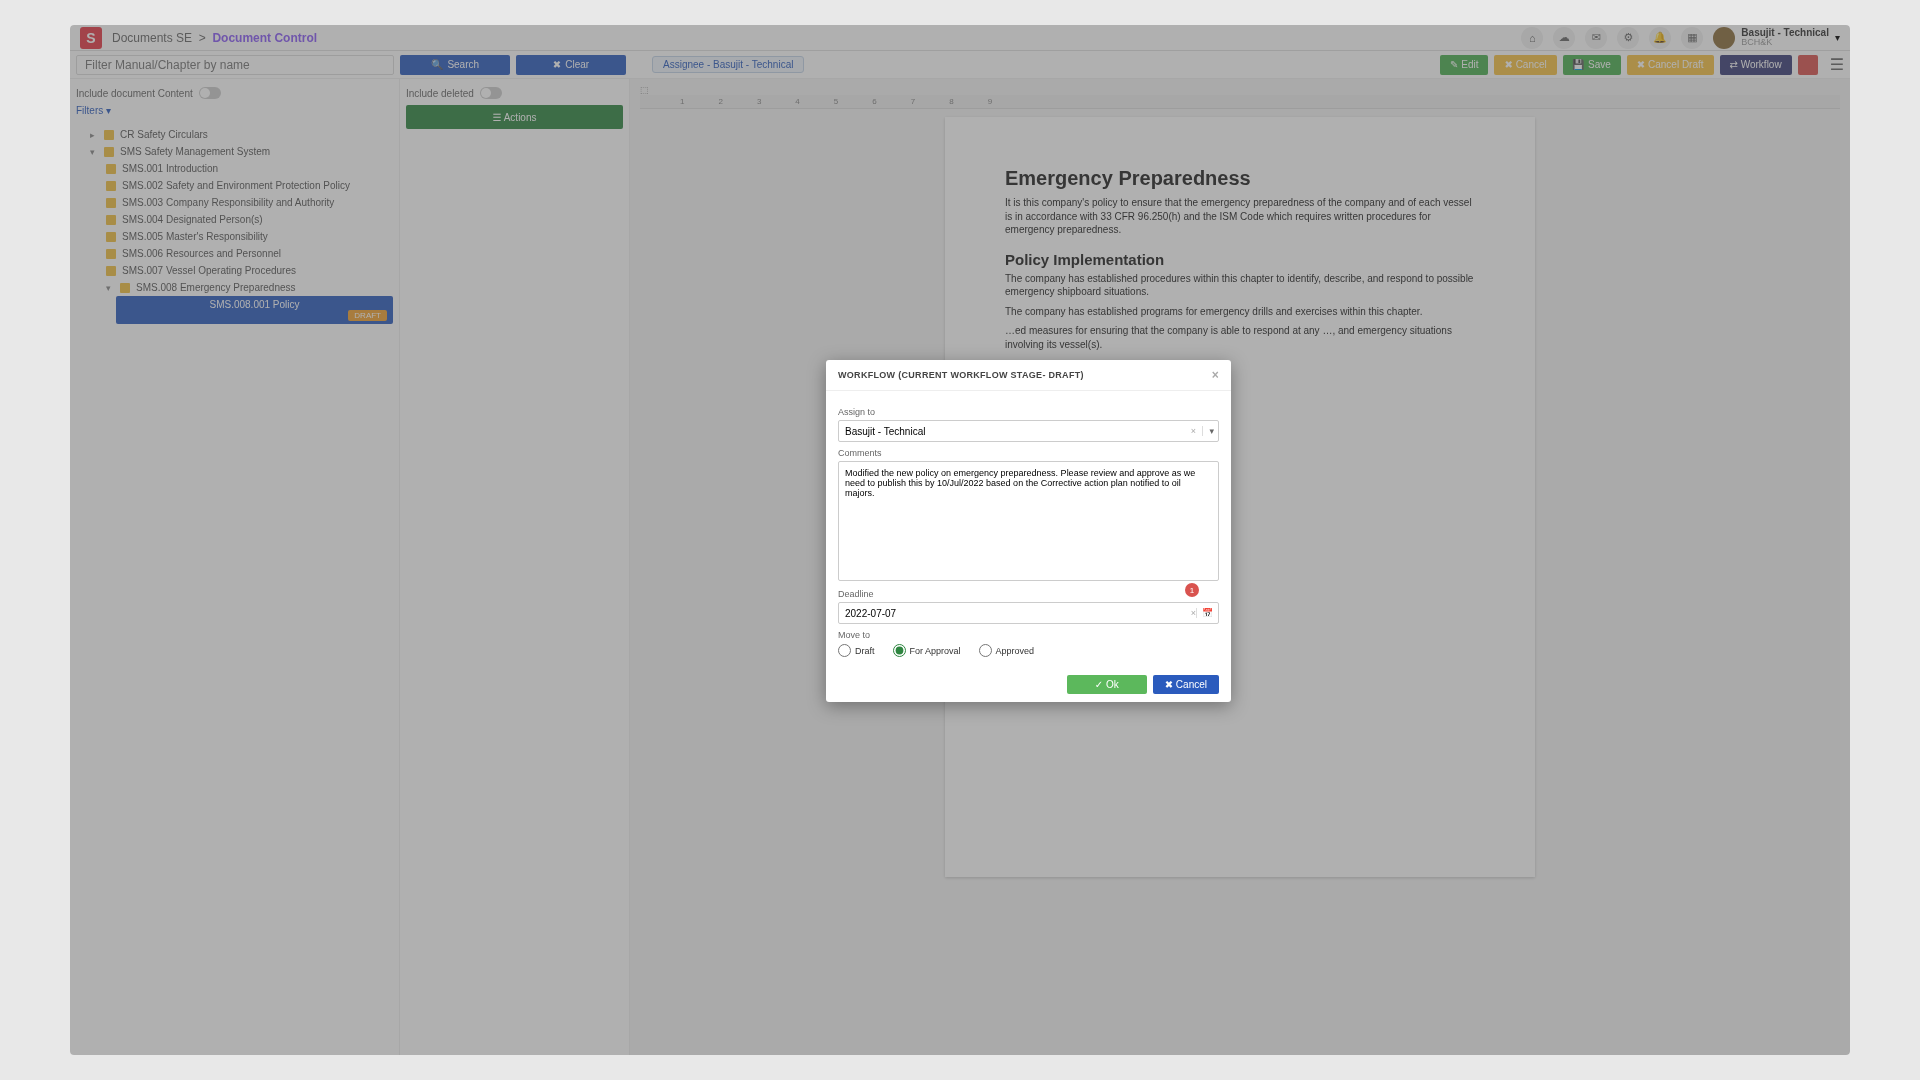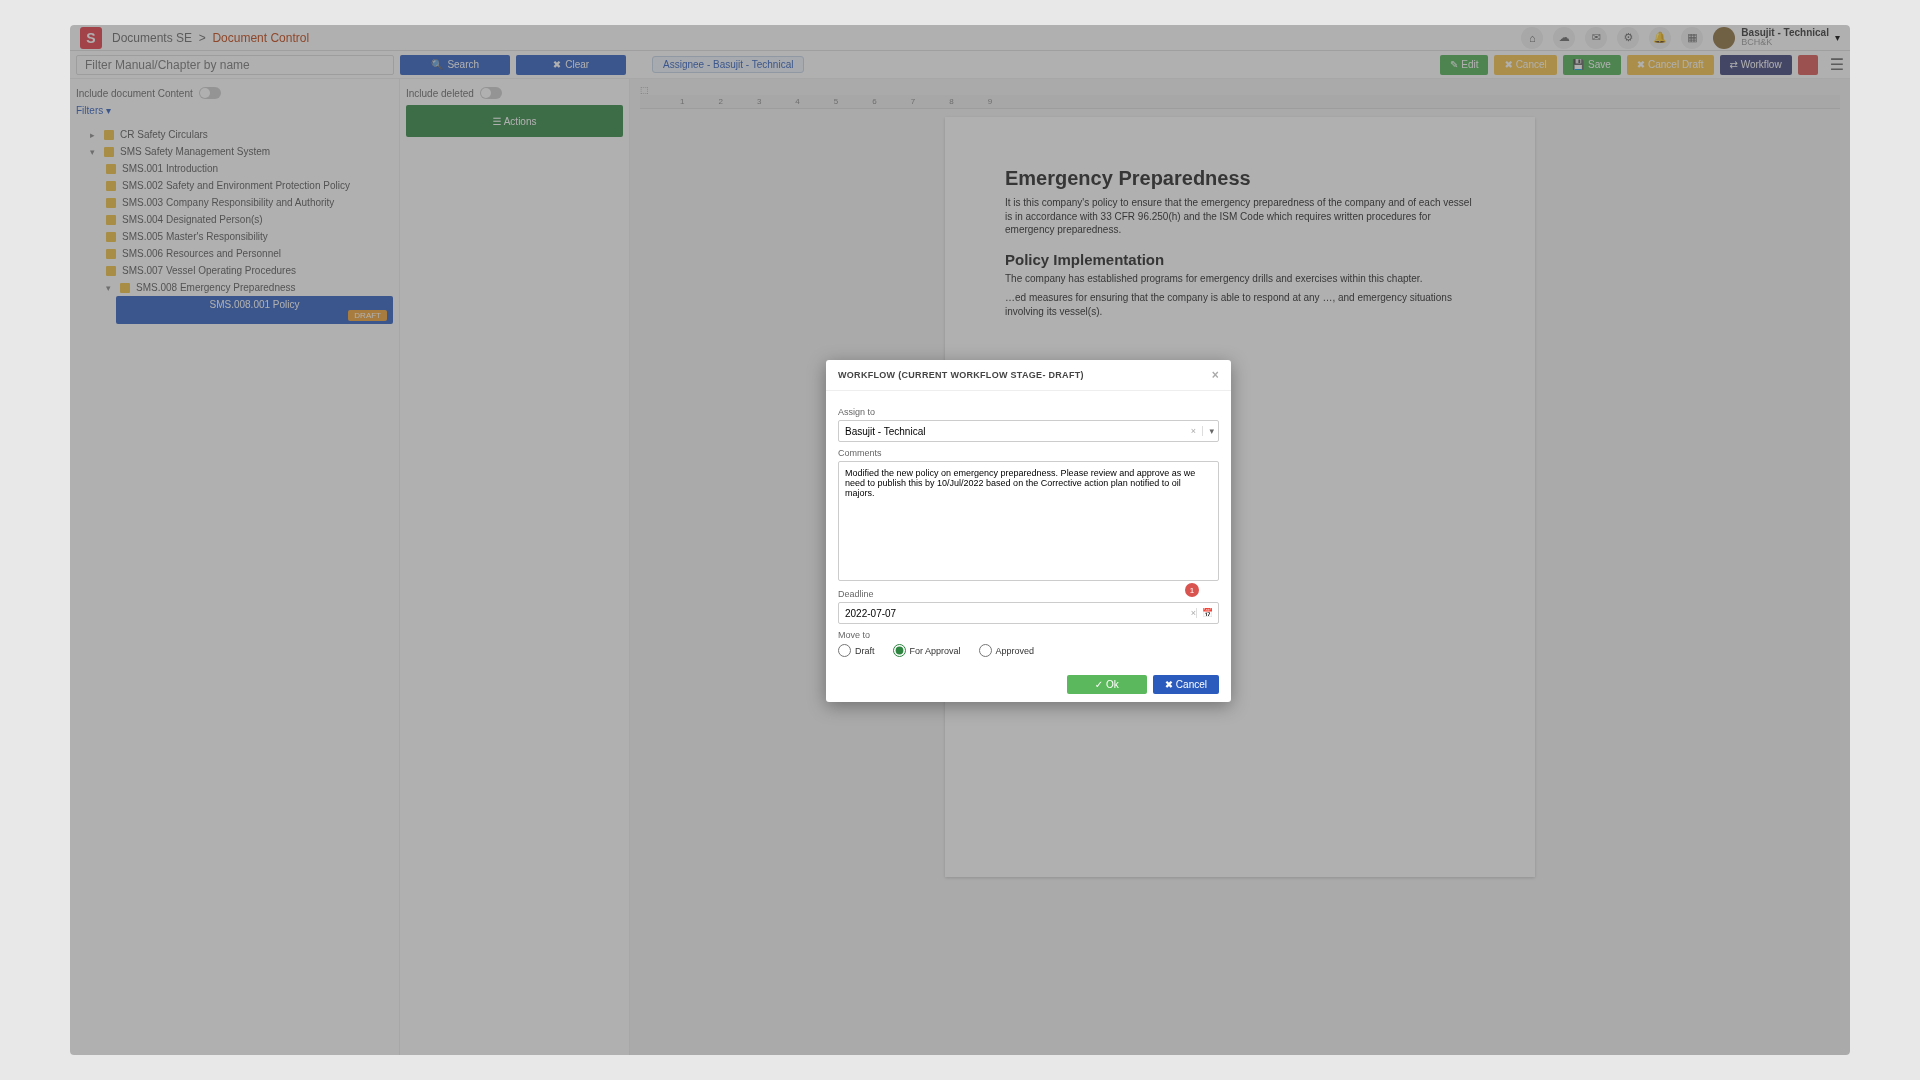--- a/index.html
+++ b/index.html
@@ -3,21 +3,21 @@
 <meta charset="utf-8">
 <style>
 * { margin:0; padding:0; box-sizing:border-box; font-family:Arial,Helvetica,sans-serif; }
 body { background:#e8e8e8; width:1920px; height:1080px; overflow:hidden; position:relative; display:flex; align-items:center; justify-content:center;}
 #app-wrap { width:1780px; height:1030px; background:#fff; position:relative; border-radius:4px; overflow:hidden; }
 
 
 .hdr { height:26px; background:#fff; border-bottom:1px solid #e0e0e0; display:flex; align-items:center; padding:0 10px; font-size:12px;}
 .hdr .logo { width:22px; height:22px; background:#e63946; color:#fff; display:flex; align-items:center; justify-content:center; font-weight:bold; border-radius:3px; font-size:14px; margin-right:10px;}
 .hdr .crumb { color:#666; }
-.hdr .crumb b { color:#c2410c; font-weight:normal;}
+.hdr .crumb b { color:#8b5cf6; font-weight:bold;}
 .hdr .right { margin-left:auto; display:flex; align-items:center; gap:10px;}
 .hdr .icbtn { width:22px; height:22px; border-radius:50%; background:#f0f0f0; display:flex; align-items:center; justify-content:center; font-size:11px; color:#666;}
 .hdr .user { display:flex; align-items:center; gap:6px; font-size:10px; line-height:1.1;}
 .hdr .avatar { width:22px; height:22px; border-radius:50%; background:#8a6d3b;}
 .hdr .uname { font-weight:bold; color:#333;}
 .hdr .urole { color:#999; font-size:9px;}
 
 
 .tbar { height:28px; display:flex; align-items:center; padding:0 6px; gap:6px; border-bottom:1px solid #eee;}
 .tbar .filterinput { flex:0 0 318px; height:20px; border:1px solid #ddd; font-size:12px; padding:0 8px; border-radius:2px;}
@@ -33,21 +33,21 @@
 
 .body { display:flex; height:calc(100% - 54px);}
 .col-tree { width:330px; border-right:1px solid #eee; padding:6px 6px; font-size:10px; color:#555;}
 .col-mid  { width:230px; border-right:1px solid #eee; padding:6px;}
 .col-doc  { flex:1; background:#f5f5f5; padding:6px 10px; overflow:auto;}
 
 .incline { display:flex; align-items:center; gap:6px; font-size:10px; color:#666; margin:2px 0 6px; }
 .toggle { width:22px; height:12px; background:#ccc; border-radius:6px; position:relative;}
 .toggle::after{content:""; position:absolute; width:10px; height:10px; background:#fff; border-radius:50%; top:1px; left:1px;}
 .filters-link{ color:#2b5bbd; font-size:10px;}
-.actions-btn{ width:100%; background:#2e8540; color:#fff; border:none; height:32px; font-size:10px; border-radius:2px;}
+.actions-btn{ width:100%; background:#2e8540; color:#fff; border:none; height:24px; font-size:10px; border-radius:2px;}
 
 
 .tree ul{ list-style:none; padding-left:14px;}
 .tree li{ padding:3px 0; display:flex; align-items:center; gap:6px;}
 .tree .exp{ width:8px; color:#888; font-size:9px;}
 .tree .ficon{ width:10px; height:10px; background:#f0c040; border-radius:1px; display:inline-block;}
 .tree .selected{ background:#2b5bbd; color:#fff; border-radius:2px; padding:3px 6px; display:flex; align-items:center; width:calc(100% + 10px); margin-left:-4px;flex-direction:column;}
 .tree .selected .badge{ margin-left:auto; background:#f0a030; color:#fff; font-size:8px; padding:1px 6px; border-radius:2px;}
 
 
@@ -212,20 +212,21 @@
           <span>5</span>
           <span>6</span>
           <span>7</span>
           <span>8</span>
           <span>9</span>
         </div>
       <div class="page">
         <h1>Emergency Preparedness</h1>
         <p>It is this company's policy to ensure that the emergency preparedness of the company and of each vessel is in accordance with 33 CFR 96.250(h) and the ISM Code which requires written procedures for emergency preparedness.</p>
         <h2>Policy Implementation</h2>
+        <p>The company has established procedures within this chapter to identify, describe, and respond to possible emergency shipboard situations.</p>
         <p>The company has established programs for emergency drills and exercises within this chapter.</p>
         <p>…ed measures for ensuring that the company is able to respond at any …, and emergency situations involving its vessel(s).</p>
       </div>
     </div>
   </div>
 
   <div class="overlay"></div>
   <div class="modal">
     <div class="mhdr">
       <span>WORKFLOW (CURRENT WORKFLOW STAGE- DRAFT)</span>

